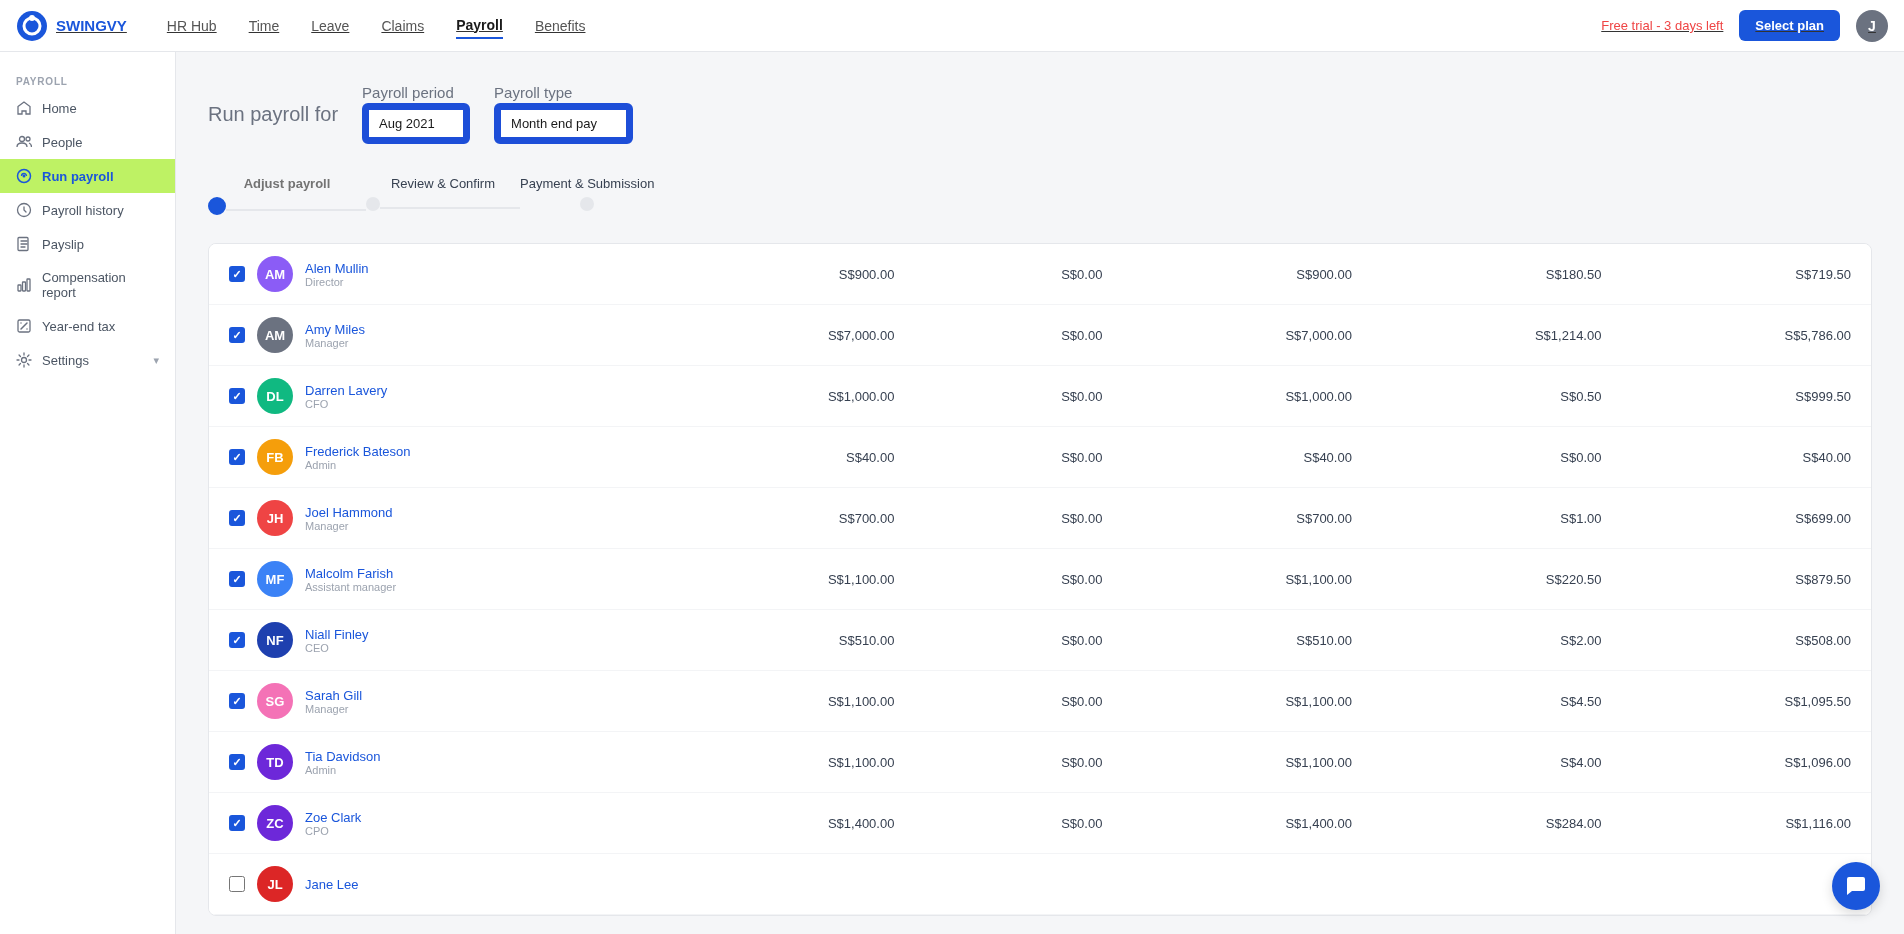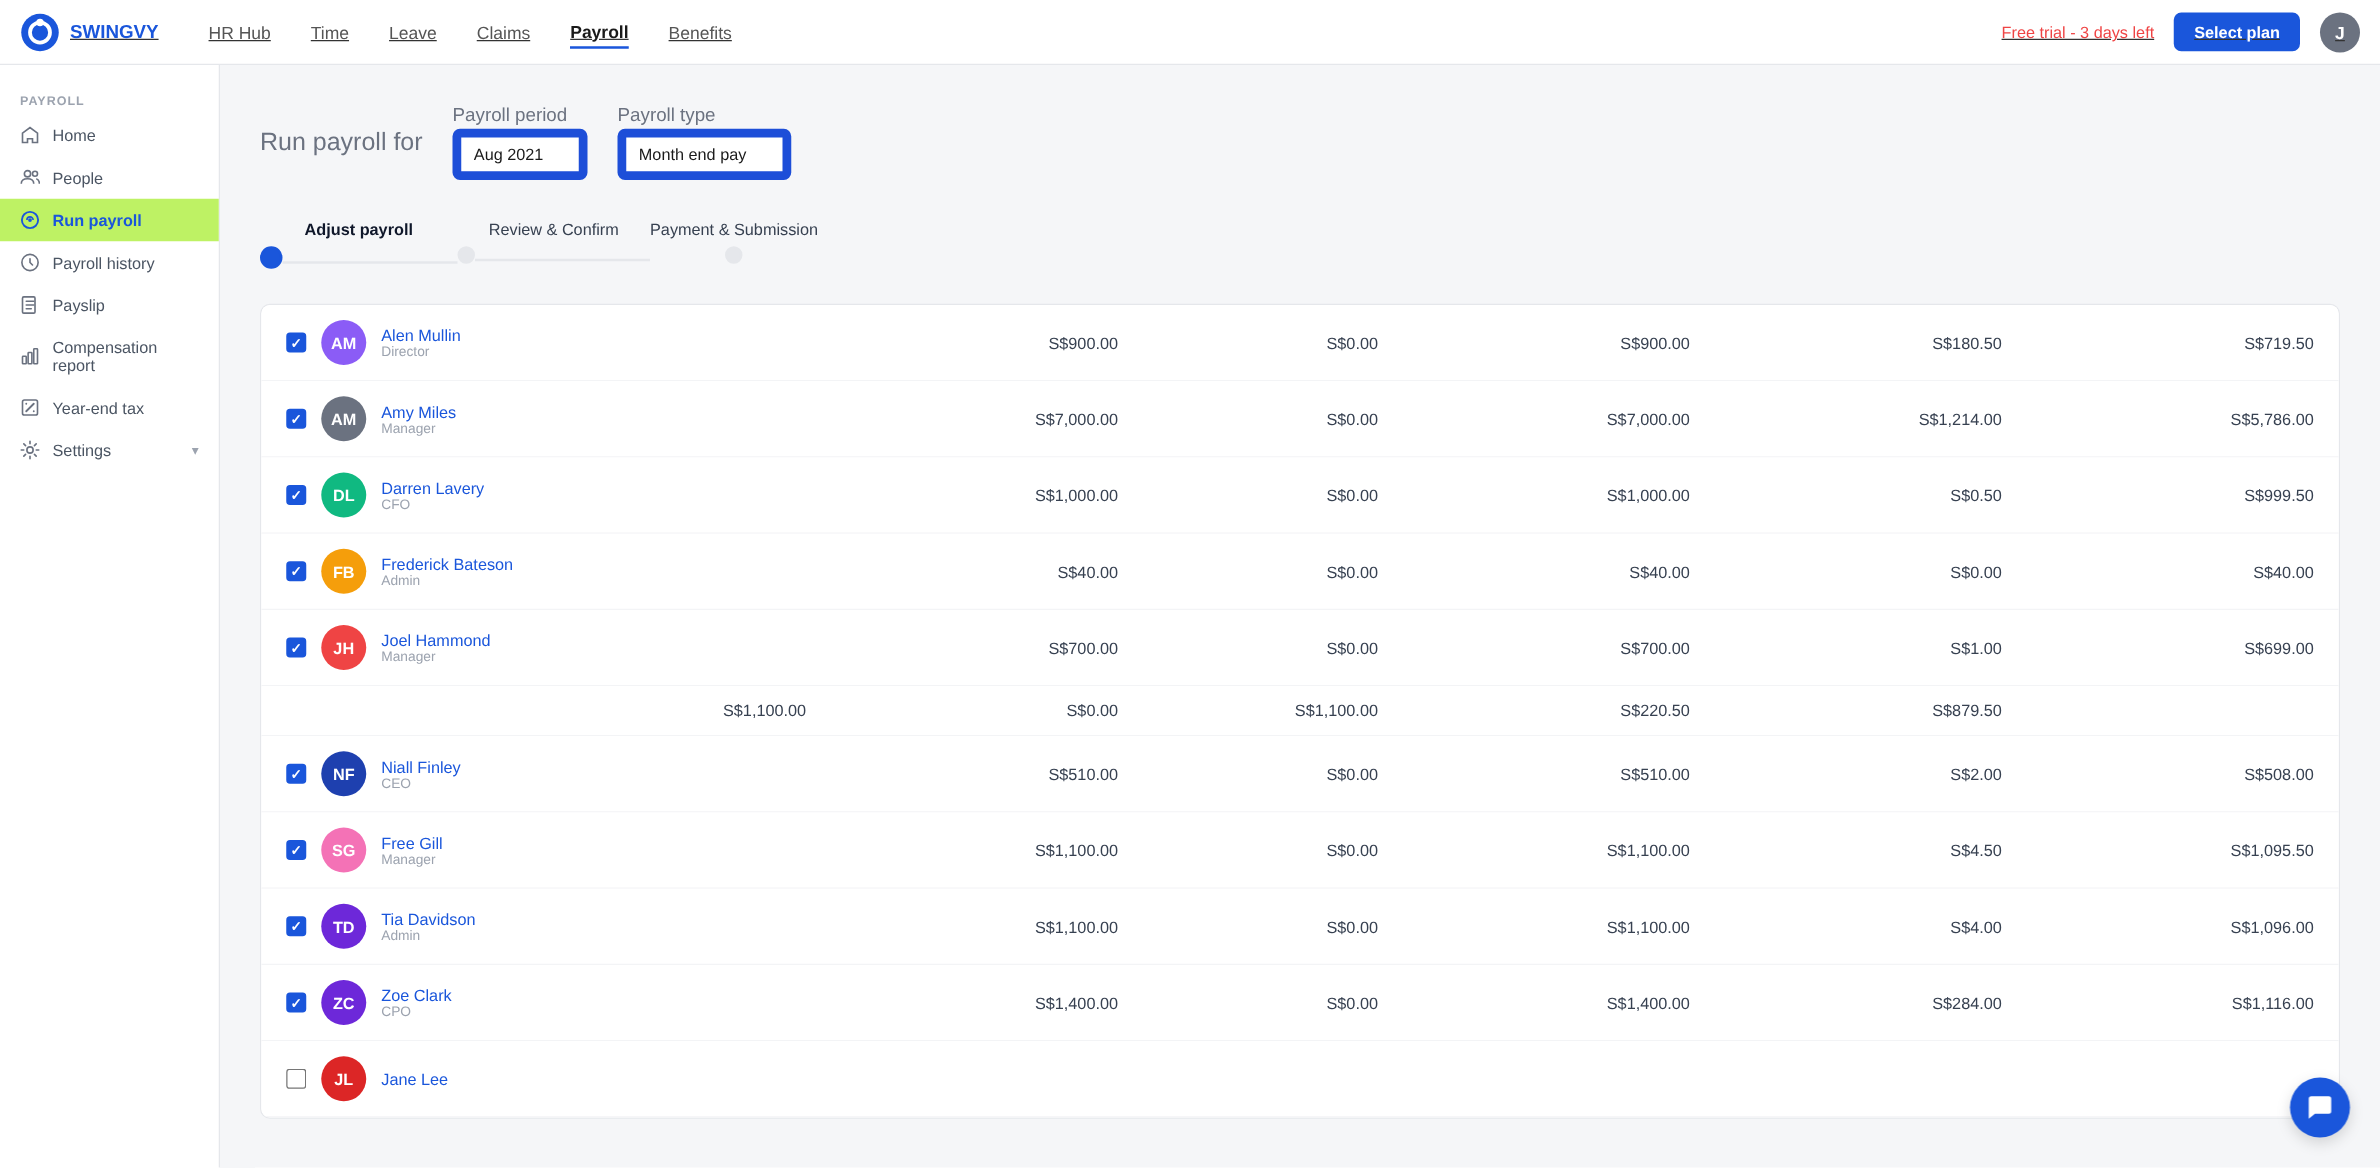--- a/index.html
+++ b/index.html
@@ -38,21 +38,21 @@
     
     .run-payroll-header { display: flex; align-items: center; gap: 24px; margin-bottom: 32px; }
     .run-payroll-label { font-size: 20px; color: #6b7280; font-weight: 400; }
     .period-group { display: flex; flex-direction: column; gap: 2px; }
     .select-label { font-size: 15px; color: #6b7280; font-weight: 500; }
     .period-select, .type-select { border: 7px solid #1d4ed8; border-radius: 6px; padding: 6px 28px 6px 10px; font-size: 13px; color: #1a1a1a; background: #fff; appearance: none; cursor: pointer; }
     .step-dot { width: 14px; height: 14px; border-radius: 50%; border: 2px solid #d1d5db; background: #fff; }
     .step-dot.active { background: #1a56db; border-color: #1a56db; width: 18px; height: 18px; }
     .step-dot.inactive { background: #e5e7eb; border-color: #e5e7eb; }
     .step-label { font-size: 13px; color: #374151; font-weight: 500; }
-    .step-label.active { color: #0f172a; font-weight: 600; }
+    .step-label.active { color: #737373; font-weight: 600; }
 
     
     .payroll-table { background: #fff; border-radius: 8px; border: 1px solid #e5e7eb; overflow: hidden; }
     .table-header { display: grid; grid-template-columns: 2fr 1.2fr 1fr 1.2fr 1.2fr 1.2fr; padding: 12px 20px; background: #fff; border-bottom: 1px solid #e5e7eb; align-items: center; }
     .col-header { font-size: 11px; font-weight: 700; color: #6b7280; letter-spacing: 0.5px; text-transform: uppercase; }
     .col-header.right { text-align: right; }
     .employee-col-header { display: flex; align-items: center; gap: 8px; }
     .table-row { display: grid; grid-template-columns: 2fr 1.2fr 1fr 1.2fr 1.2fr 1.2fr; padding: 12px 20px; border-bottom: 1px solid #f3f4f6; align-items: center; background: #fff; }
     .employee-cell { display: flex; align-items: center; gap: 12px; }
     .emp-avatar { width: 36px; height: 36px; border-radius: 50%; background: #9ca3af; flex-shrink: 0; overflow: hidden; display: flex; align-items: center; justify-content: center; font-size: 13px; font-weight: 600; color: #fff; }
@@ -309,20 +309,28 @@
         <div class="emp-role">Manager</div>
       </div>
     </div>
     <div class="amount">S$700.00</div>
     <div class="amount">S$0.00</div>
     <div class="amount">S$700.00</div>
     <div class="amount">S$1.00</div>
     <div class="amount">S$699.00</div>
   </div>
           <div class="table-row">
+    <div class="employee-cell">
+      <div class="checkbox-checked"></div>
+      <div class="emp-avatar av6">MF</div>
+      <div>
+        <div class="emp-name">Malcolm Farish</div>
+        <div class="emp-role">Assistant manager</div>
+      </div>
+    </div>
     <div class="amount">S$1,100.00</div>
     <div class="amount">S$0.00</div>
     <div class="amount">S$1,100.00</div>
     <div class="amount">S$220.50</div>
     <div class="amount">S$879.50</div>
   </div>
           <div class="table-row">
     <div class="employee-cell">
       <div class="checkbox-checked"></div>
       <div class="emp-avatar av7">NF</div>
@@ -335,21 +343,21 @@
     <div class="amount">S$0.00</div>
     <div class="amount">S$510.00</div>
     <div class="amount">S$2.00</div>
     <div class="amount">S$508.00</div>
   </div>
           <div class="table-row">
     <div class="employee-cell">
       <div class="checkbox-checked"></div>
       <div class="emp-avatar av8">SG</div>
       <div>
-        <div class="emp-name">Free Gill</div>
+        <div class="emp-name">Sarah Gill</div>
         <div class="emp-role">Manager</div>
       </div>
     </div>
     <div class="amount">S$1,100.00</div>
     <div class="amount">S$0.00</div>
     <div class="amount">S$1,100.00</div>
     <div class="amount">S$4.50</div>
     <div class="amount">S$1,095.50</div>
   </div>
           <div class="table-row">

